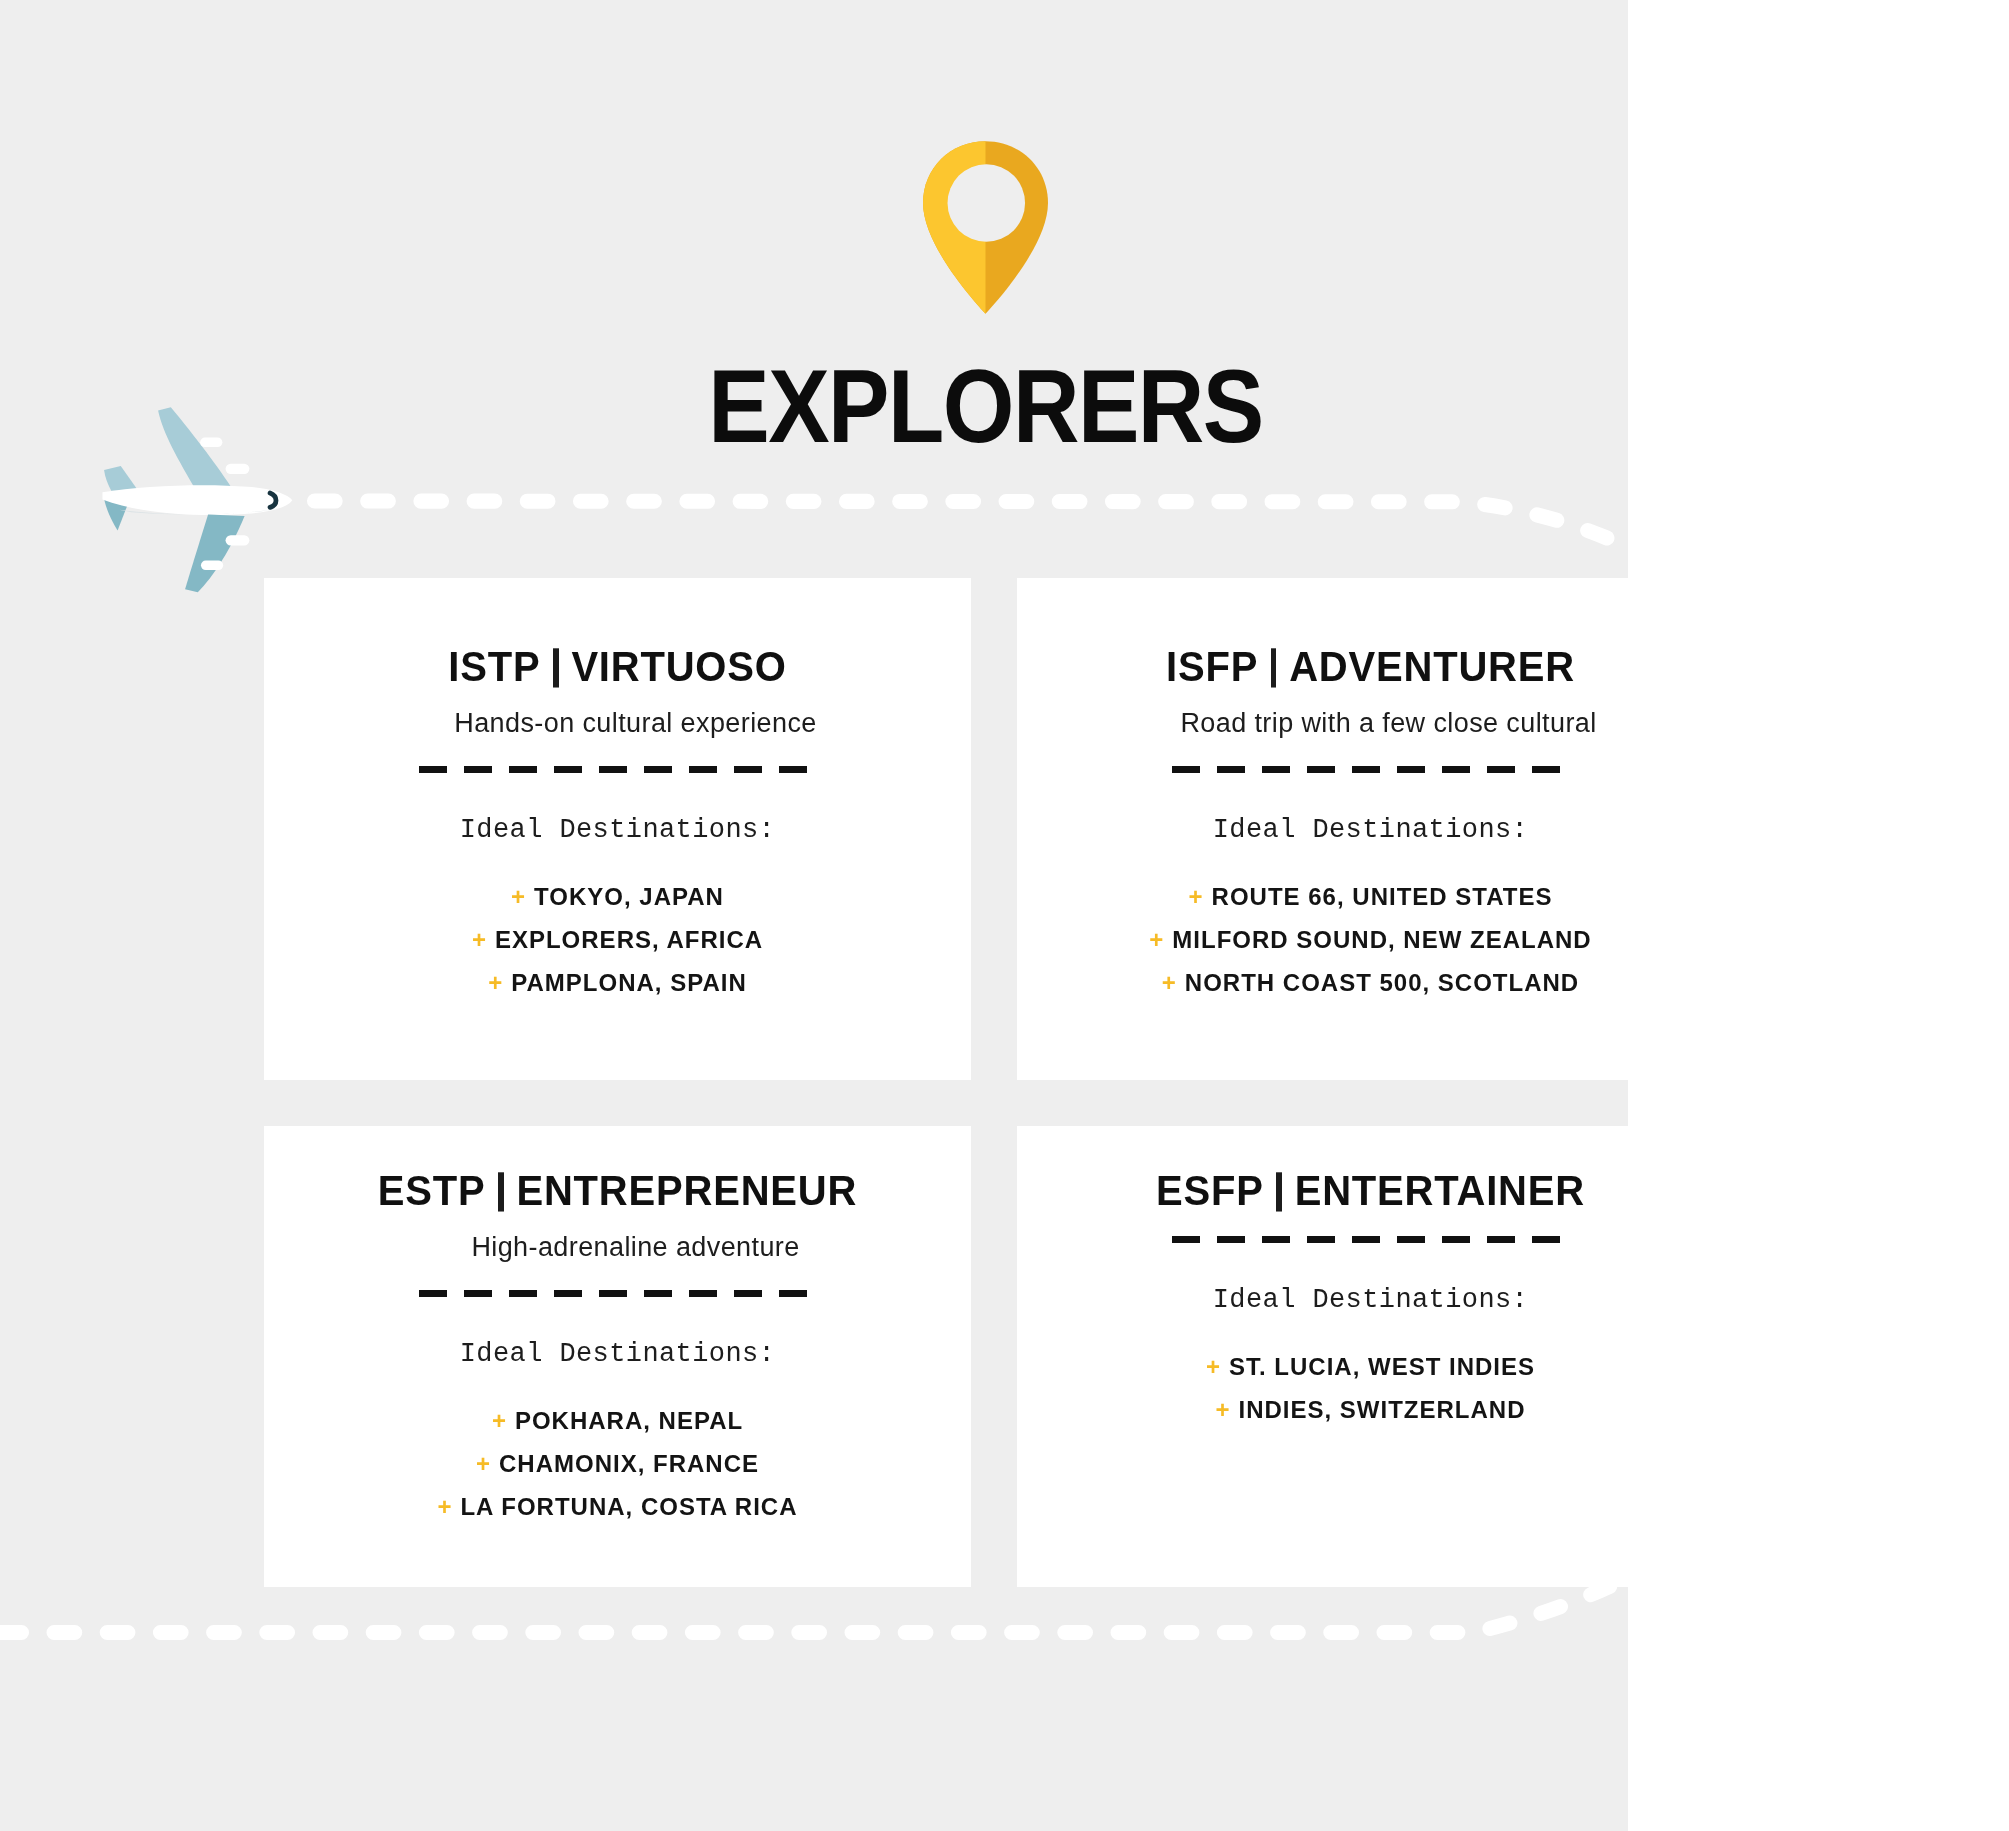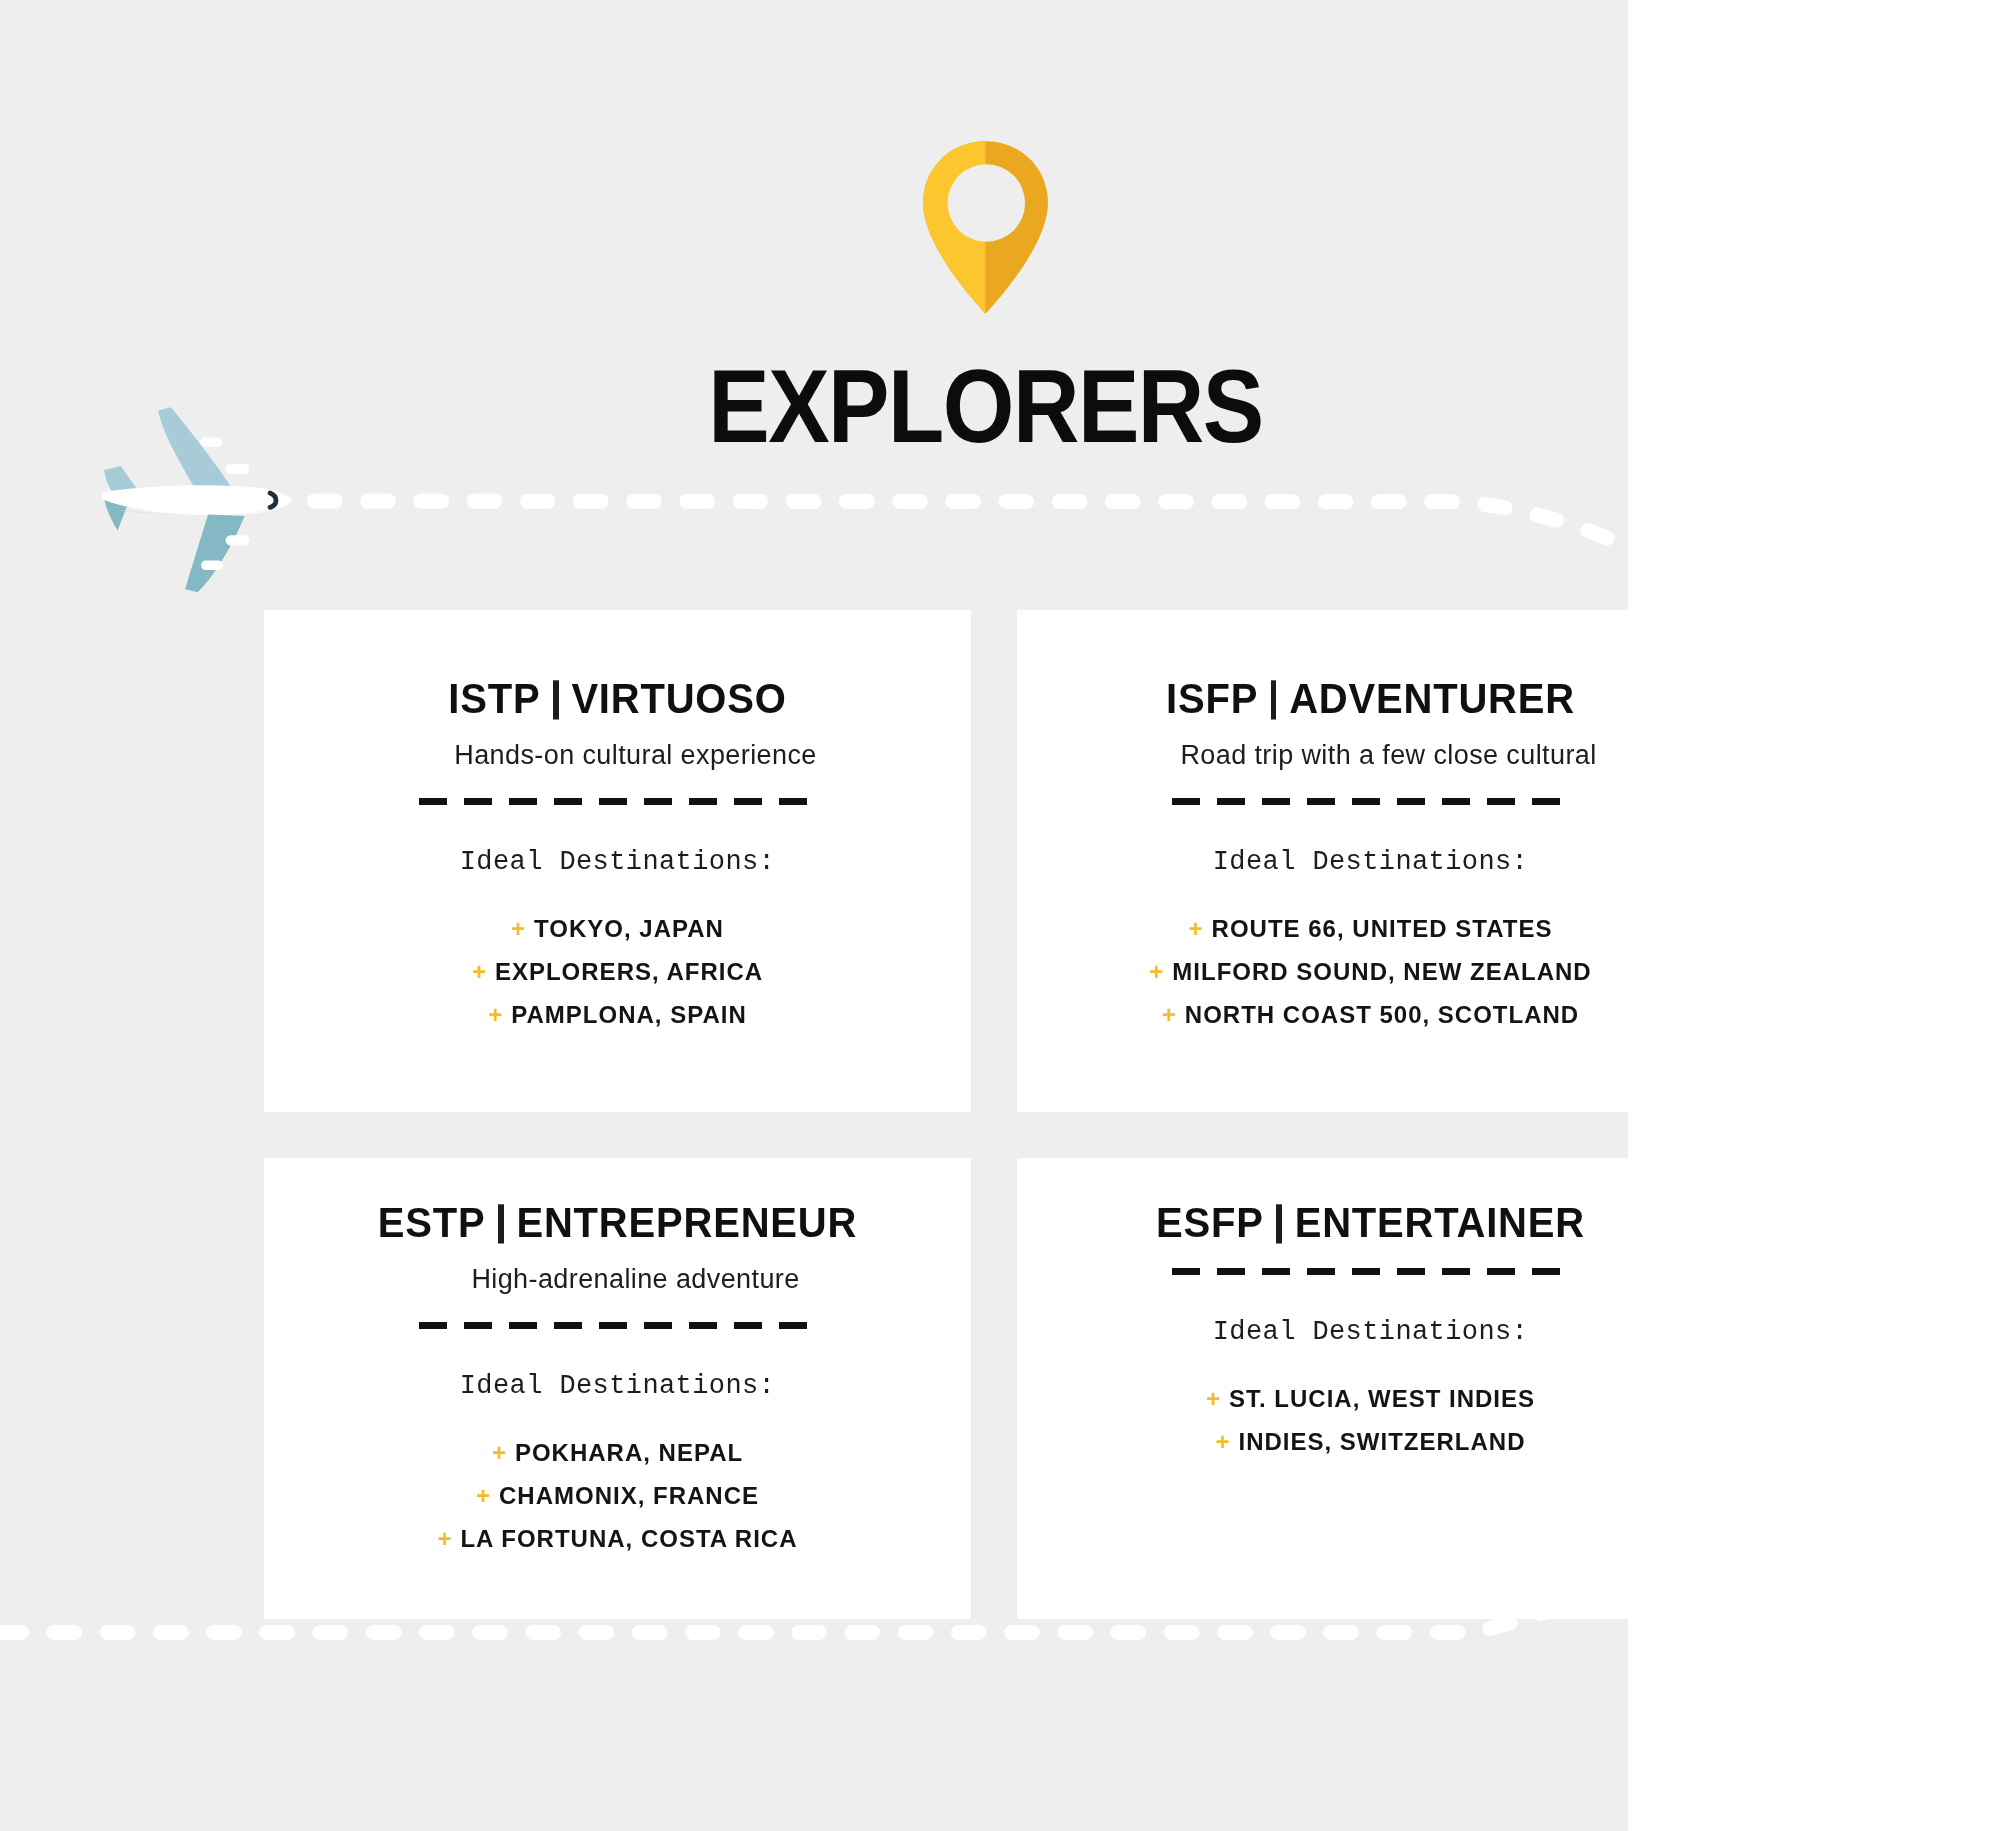--- a/index.html
+++ b/index.html
@@ -15,21 +15,21 @@
   .brand { position:absolute; left:-19px; top:141px; width:2009px; text-align:center; z-index:2; }
   .pin-wrap { display:block; width:125px; height:173px; margin:0 auto; }
   .page-title {
     margin:43px 0 0; font-size:95px; line-height:89px; font-weight:700;
     letter-spacing:-1.6px; color:#0C0C0C;
     transform:scale(0.97,1.1); transform-origin:center top;
   }
 
   
   .grid {
-    position:absolute; left:264px; top:610px; width:1460px; z-index:2;
+    position:absolute; left:264px; top:578px; width:1460px; z-index:2;
     display:grid; grid-template-columns:1fr 1fr;
     grid-template-rows:502px 461px; column-gap:17.5px; row-gap:24.6px;gap:46px;
   }
   .card { background:#FFFFFF; text-align:center; }
   .card h3 {
     margin:65px 0 0; font-size:40px; line-height:44px; font-weight:700;
     letter-spacing:0.8px; color:#101010; white-space:nowrap;
     transform:scaleY(1.06); transform-origin:center top;
   }
   .card.short h3 { margin-top:41px; }

